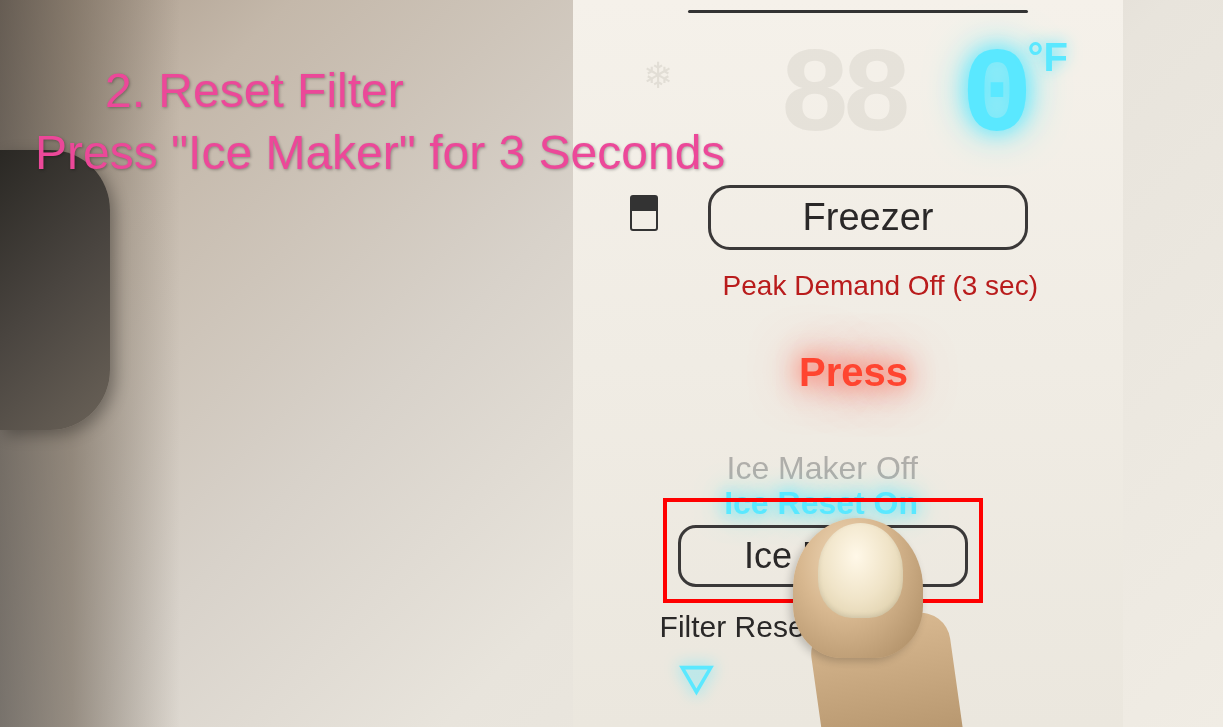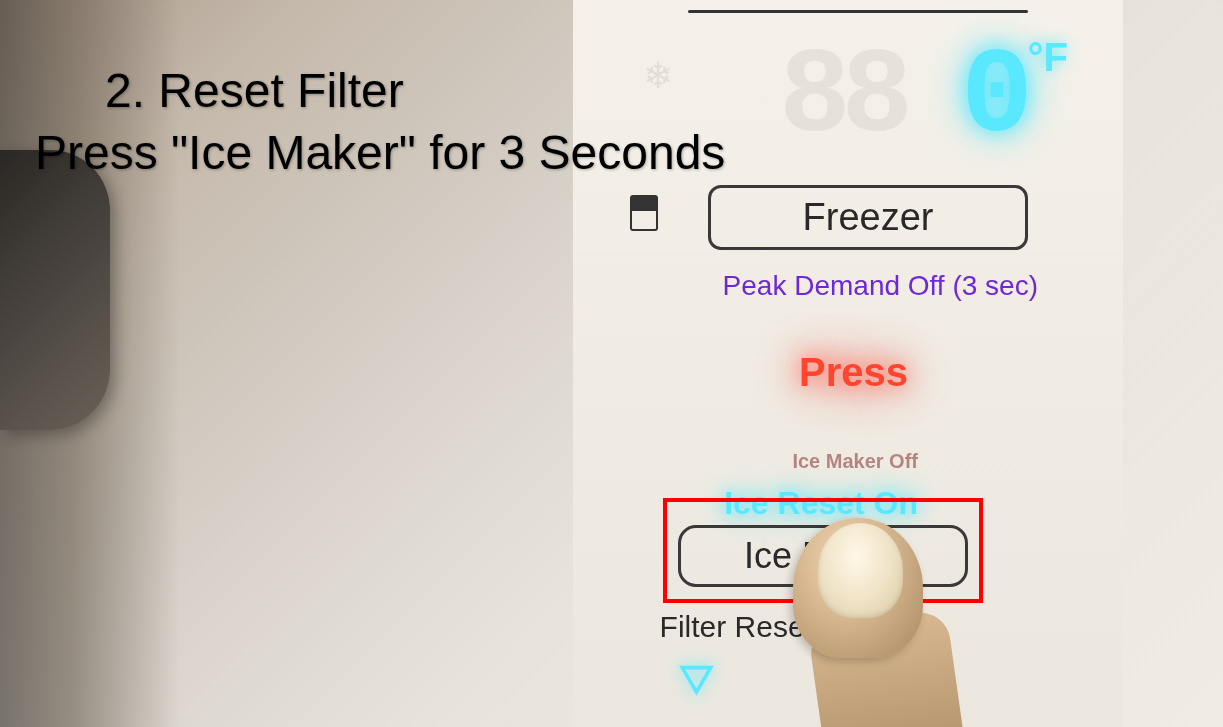--- a/index.html
+++ b/index.html
@@ -39,21 +39,21 @@
       top: 0;
       right: 100px;
       width: 550px;
       height: 100%;
       background: linear-gradient(to bottom, #f5f1ea 0%, #ebe7de 100%);
     }
     .instruction-overlay {
       position: absolute;
       top: 60px;
       left: 35px;
-      color: #000000;
+      color: #ec4899;
       font-size: 48px;
       font-weight: 400;
       line-height: 1.3;
       text-shadow: 1px 1px 3px rgba(0,0,0,0.3);
       z-index: 100;
     }
     .instruction-overlay .line1 {
       margin-left: 70px;
     }
     .temp-display {
@@ -127,54 +127,54 @@
       height: 45%;
       background: #333;
     }
     .freezer-button {
       position: absolute;
       top: 185px;
       right: 195px;
       width: 320px;
       height: 65px;
       border: 3px solid #3a3838;
-      border-radius: 13px;
+      border-radius: 22px;
       display: flex;
       align-items: center;
       justify-content: center;
       font-size: 38px;
       color: #2a2828;
       font-weight: 500;
       background: transparent;
       cursor: pointer;
     }
     .peak-demand-label {
       position: absolute;
       top: 270px;
       right: 185px;
       font-size: 28px;
-      color: #6d28d9;
+      color: #b91c1c;
       font-weight: 500;
     }
     .filter-indicator {
       position: absolute;
       top: 350px;
       right: 315px;
       color: #ff4530;
       font-size: 40px;
       font-weight: bold;
       text-shadow: 0 0 25px #ff5540, 0 0 50px #ff5540;
     }
     .ice-maker-off-label {
       position: absolute;
       top: 450px;
       right: 305px;
-      color: #7f1d1d;
-      font-size: 20px;
-      font-weight: 700;
+      color: #737373;
+      font-size: 32px;
+      font-weight: 400;
       opacity: 0.5;
     }
     .ice-maker-on-label {
       position: absolute;
       top: 485px;
       right: 305px;
       color: #5ae8ff;
       font-size: 32px;
       font-weight: bold;
       text-shadow: 0 0 15px #5ae8ff, 0 0 30px #5ae8ff;

